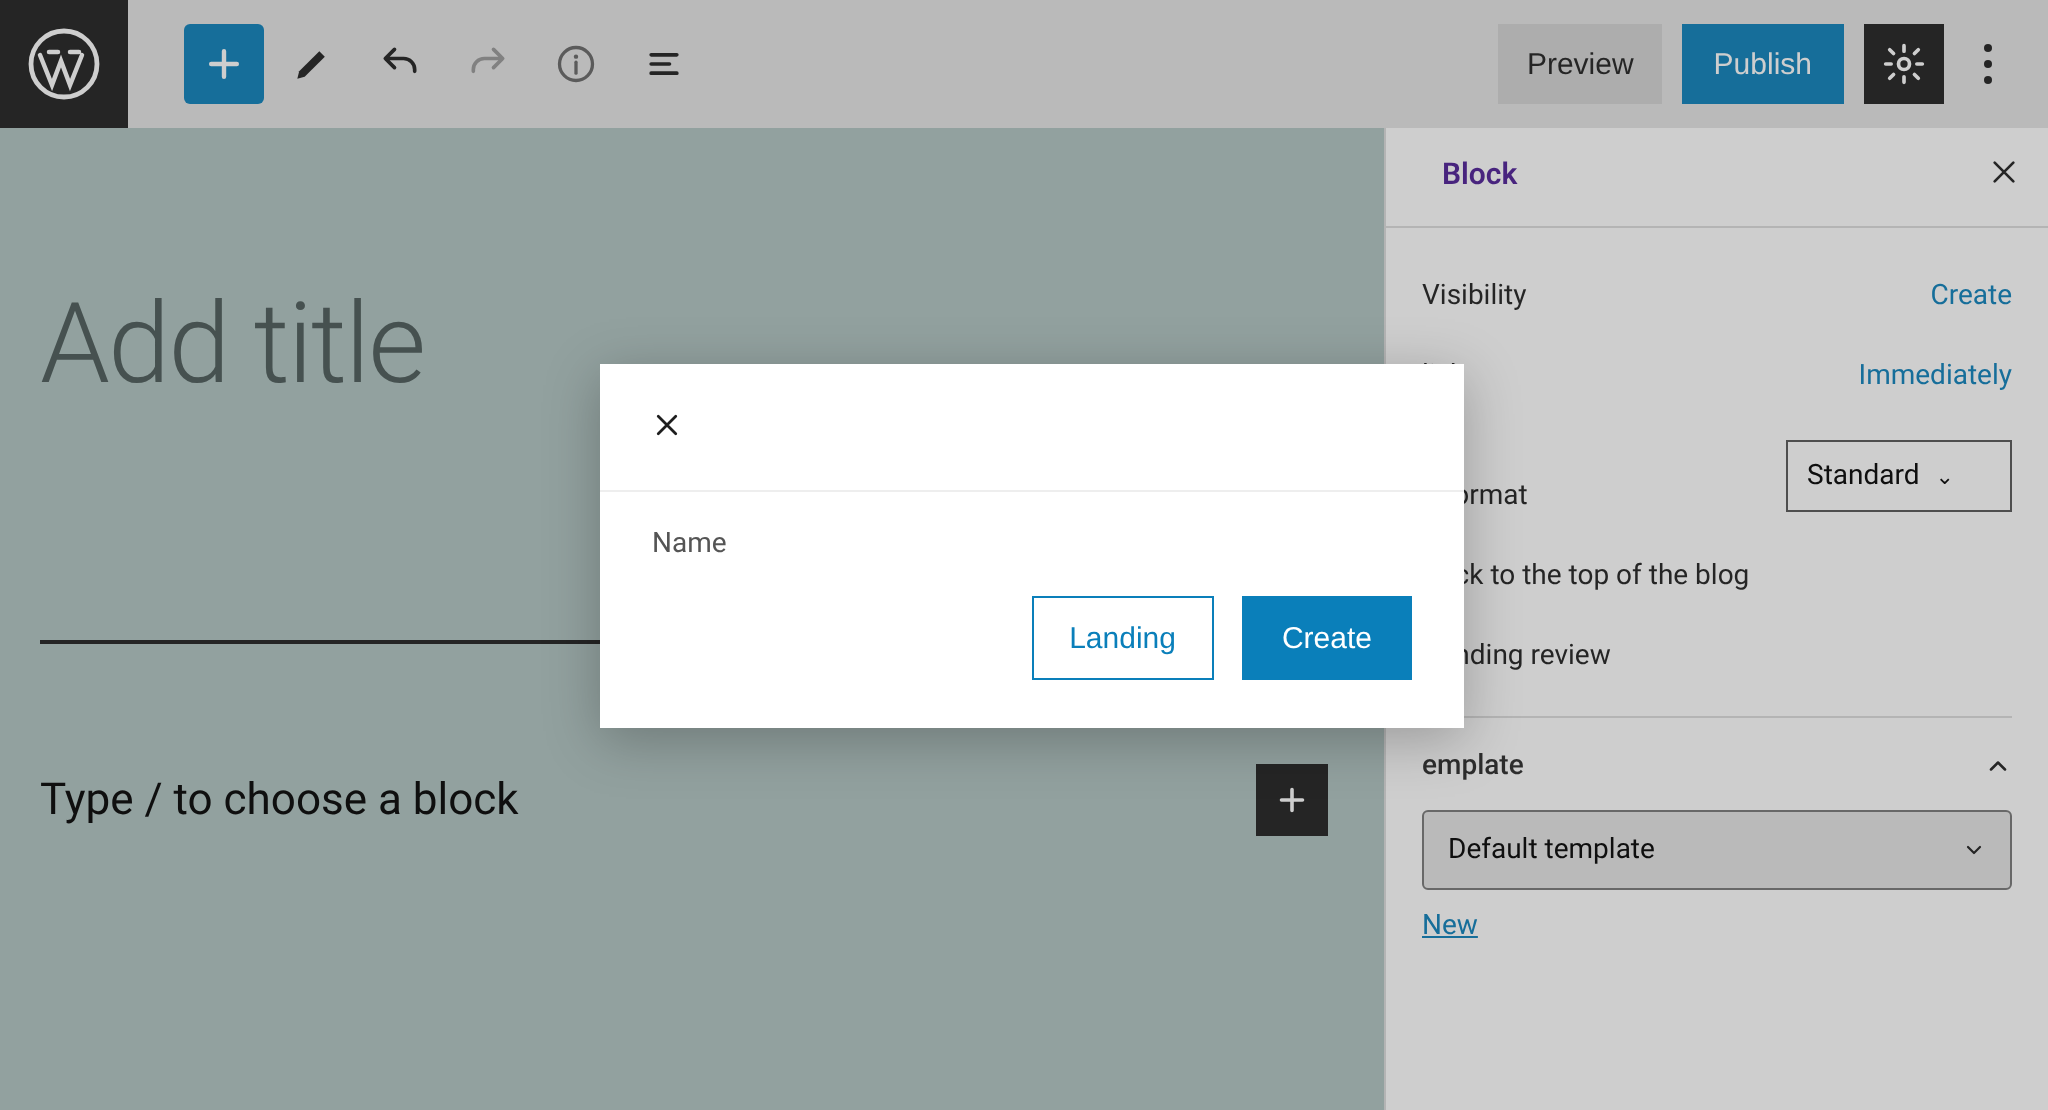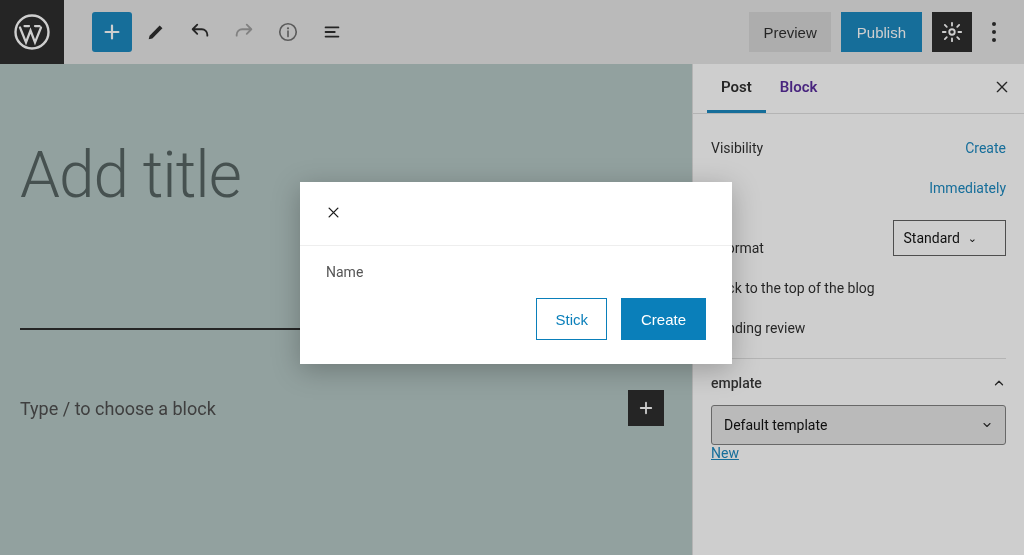--- a/index.html
+++ b/index.html
@@ -102,42 +102,42 @@
       display: flex;
       height: calc(100% - 64px);
     }
     .canvas {
       flex: 1;
       background: #afc3c0;
       padding: 80px 0 0 20px;
       position: relative;
     }
     .title-placeholder {
-      font-size: 64px;
+      font-size: 56px;
       font-weight: 300;
       color: #4a5957;
       letter-spacing: -1px;
       line-height: 1.0;
     }
     .hr-line {
       height: 2px;
       background: #1e1e1e;
       width: 300px;
       margin-top: 120px;
     }
     .block-prompt {
       display: flex;
       align-items: center;
       justify-content: space-between;
       margin-top: 60px;
       padding-right: 28px;
     }
     .block-prompt-text {
-      color: #404040;
-      font-size: 18px;
+      color: #000000;
+      font-size: 22px;
     }
     .block-add-btn {
       width: 36px;
       height: 36px;
       background: #1e1e1e;
       display: flex;
       align-items: center;
       justify-content: center;
       border: none;
       cursor: pointer;
@@ -226,20 +226,21 @@
       display: flex;
       align-items: center;
       justify-content: space-between;
       cursor: pointer;
     }
     .new-link {
       color: #0a7fba;
       text-decoration: underline;
       font-size: 14px;
       display: inline-block;
+      margin-top: 10px;
       cursor: pointer;
     }
 
     
     .dimmer {
       position: absolute;
       left: 0; top: 0; right: 0; bottom: 0;
       background: rgba(60,60,60,0.25);
       z-index: 50;
     }
@@ -386,21 +387,20 @@
       <button class="block-add-btn">
         <svg width="18" height="18" viewBox="0 0 24 24">
             <path d="M12 5v14M5 12h14" stroke="#fff" stroke-width="2.4" stroke-linecap="round"></path>
           </svg>
       </button>
     </div>
   </div>
 
   <div class="sidebar">
     <div class="sidebar-tabs">
-      <div class="sidebar-tab active">Post</div>
       <div class="sidebar-tab">Block</div>
       <button class="sidebar-close">
         <svg width="16" height="16" viewBox="0 0 24 24">
             <path d="M5 5l14 14M19 5L5 19" stroke="#1e1e1e" stroke-width="2" stroke-linecap="round"></path>
           </svg>
       </button>
     </div>
     <div class="sidebar-body">
       <div class="sb-row">
         <span class="sb-label">Visibility</span>
@@ -448,17 +448,17 @@
   <div class="modal-header">
     <button class="modal-close">
       <svg width="15" height="15" viewBox="0 0 24 24">
           <path d="M5 5l14 14M19 5L5 19" stroke="#1e1e1e" stroke-width="2.2" stroke-linecap="round"></path>
         </svg>
     </button>
   </div>
   <div class="modal-body">
     <label class="modal-label">Name</label>
     <div class="modal-actions">
-      <button class="btn-cancel">Stick</button>
+      <button class="btn-cancel">Landing</button>
       <button class="btn-create">Create</button>
     </div>
   </div>
 </div>
 
 </body></html>

